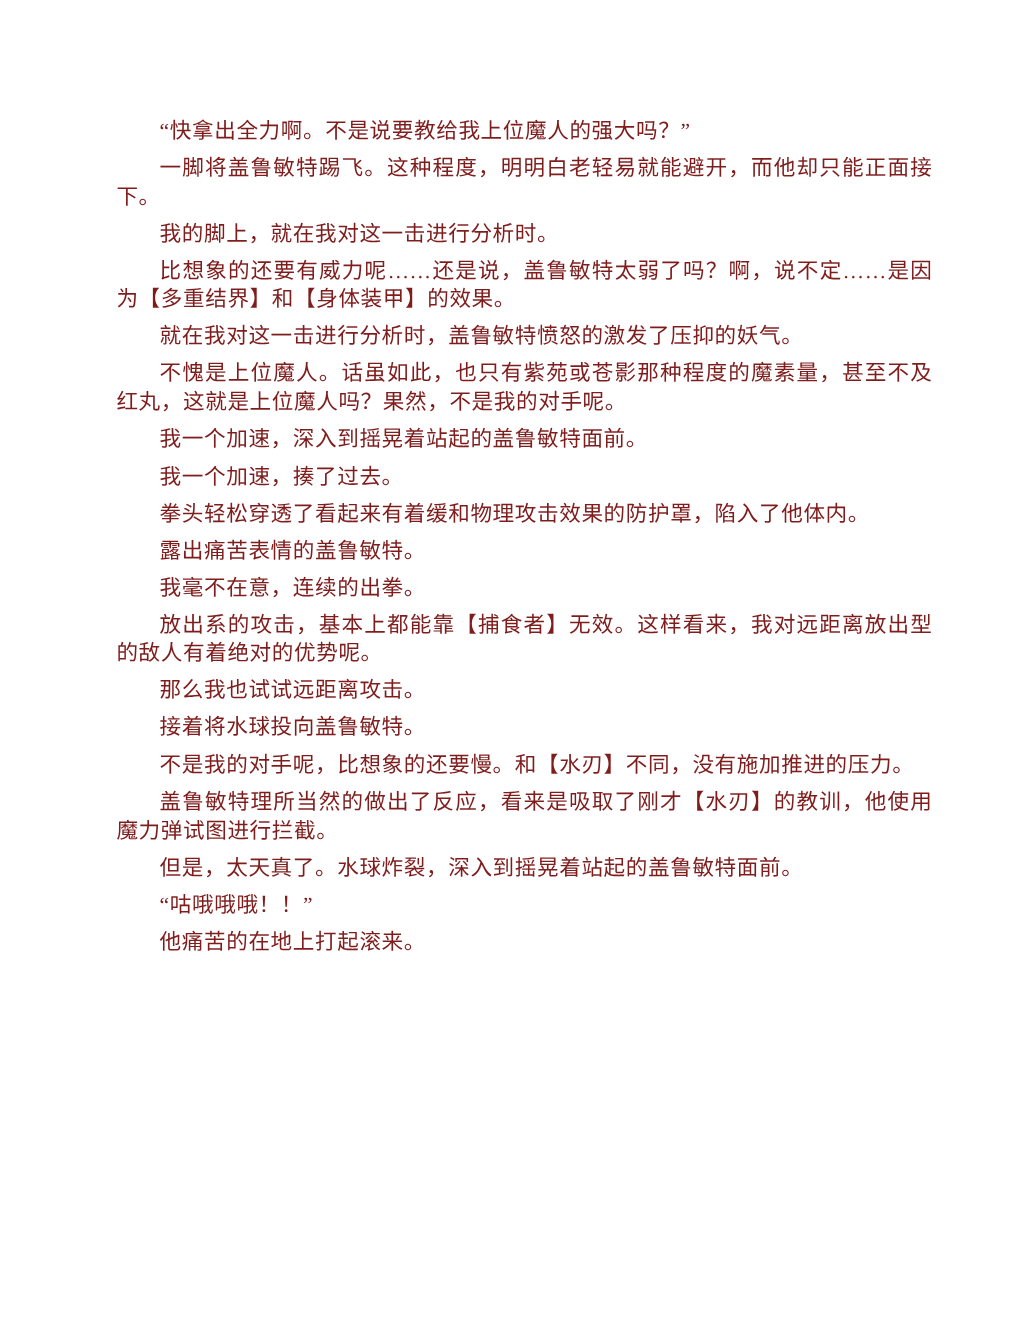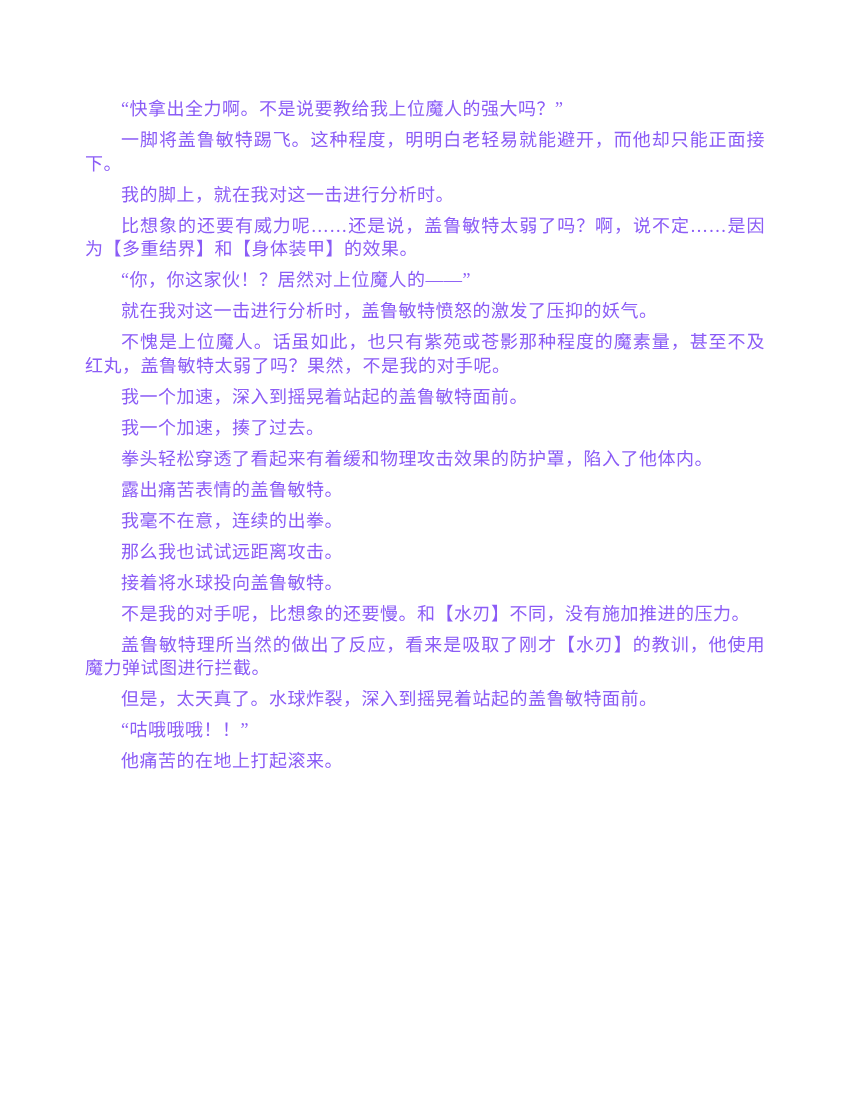--- a/index.html
+++ b/index.html
@@ -10,52 +10,52 @@
   .page {
     position: relative;
     width: 850px;
     height: 1100px;
     background: #ffffff;
     overflow: hidden;
     font-family: "Liberation Serif", "DejaVu Serif", serif;
   }
   .content {
     position: absolute;
-    left: 85px;
+    left: 97px;
     top: 98px;
     width: 680px;
-    color: #8b5cf6;
+    color: #7f1d1d;
     font-size: 18px;
     line-height: 23.5px;
     text-align: justify;
     letter-spacing: 0.5px;
   }
   .content p {
     margin: 0 0 7.5px 0;
     padding: 0;
     text-indent: 2em;
   }
 </style>
 </head>
 <body>
 
 <div class="page">
   <div class="content">
     <p>“快拿出全力啊。不是说要教给我上位魔人的强大吗？”</p>
     <p>一脚将盖鲁敏特踢飞。这种程度，明明白老轻易就能避开，而他却只能正面接下。</p>
     <p>我的脚上，就在我对这一击进行分析时。</p>
     <p>比想象的还要有威力呢……还是说，盖鲁敏特太弱了吗？啊，说不定……是因为【多重结界】和【身体装甲】的效果。</p>
-    <p>“你，你这家伙！？居然对上位魔人的——”</p>
     <p>就在我对这一击进行分析时，盖鲁敏特愤怒的激发了压抑的妖气。</p>
-    <p>不愧是上位魔人。话虽如此，也只有紫苑或苍影那种程度的魔素量，甚至不及红丸，盖鲁敏特太弱了吗？果然，不是我的对手呢。</p>
+    <p>不愧是上位魔人。话虽如此，也只有紫苑或苍影那种程度的魔素量，甚至不及红丸，这就是上位魔人吗？果然，不是我的对手呢。</p>
     <p>我一个加速，深入到摇晃着站起的盖鲁敏特面前。</p>
     <p>我一个加速，揍了过去。</p>
     <p>拳头轻松穿透了看起来有着缓和物理攻击效果的防护罩，陷入了他体内。</p>
     <p>露出痛苦表情的盖鲁敏特。</p>
     <p>我毫不在意，连续的出拳。</p>
+    <p>放出系的攻击，基本上都能靠【捕食者】无效。这样看来，我对远距离放出型的敌人有着绝对的优势呢。</p>
     <p>那么我也试试远距离攻击。</p>
     <p>接着将水球投向盖鲁敏特。</p>
     <p>不是我的对手呢，比想象的还要慢。和【水刃】不同，没有施加推进的压力。</p>
     <p>盖鲁敏特理所当然的做出了反应，看来是吸取了刚才【水刃】的教训，他使用魔力弹试图进行拦截。</p>
     <p>但是，太天真了。水球炸裂，深入到摇晃着站起的盖鲁敏特面前。</p>
     <p>“咕哦哦哦！！”</p>
     <p>他痛苦的在地上打起滚来。</p>
   </div>
 </div>
 

